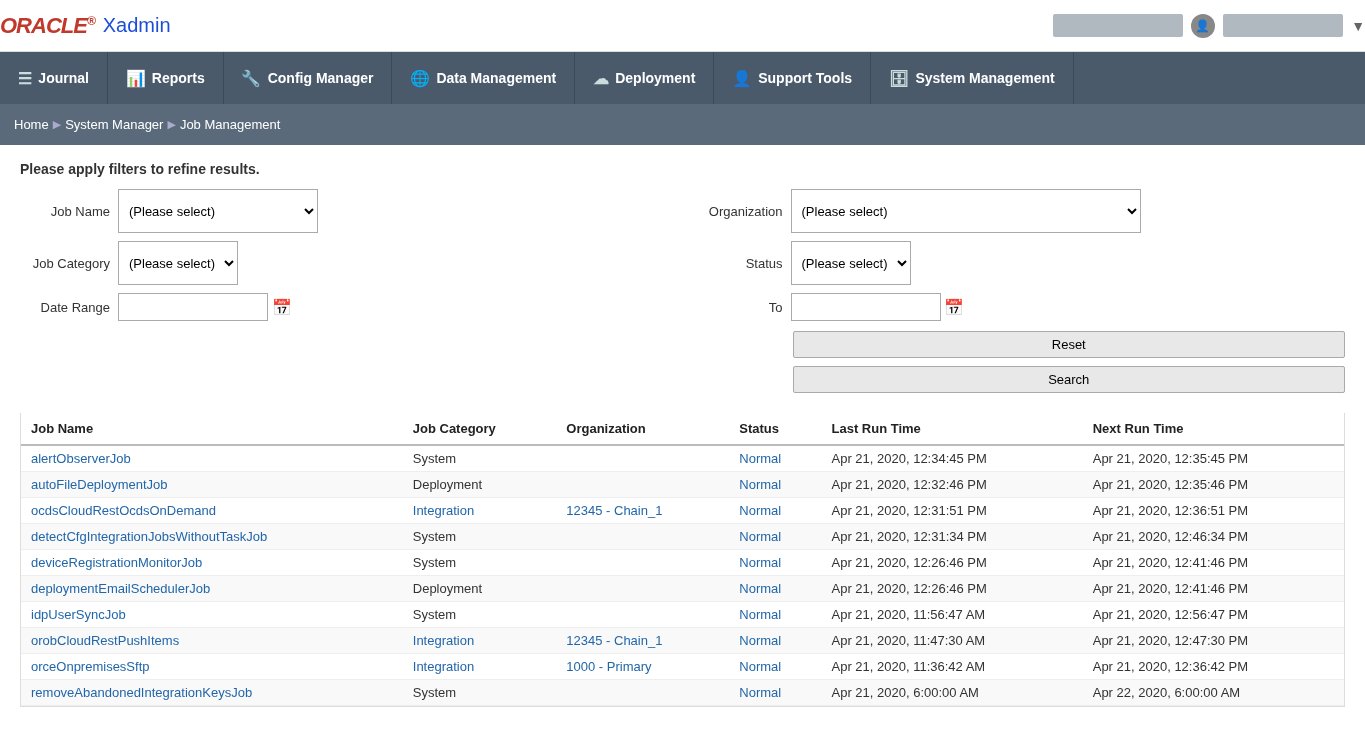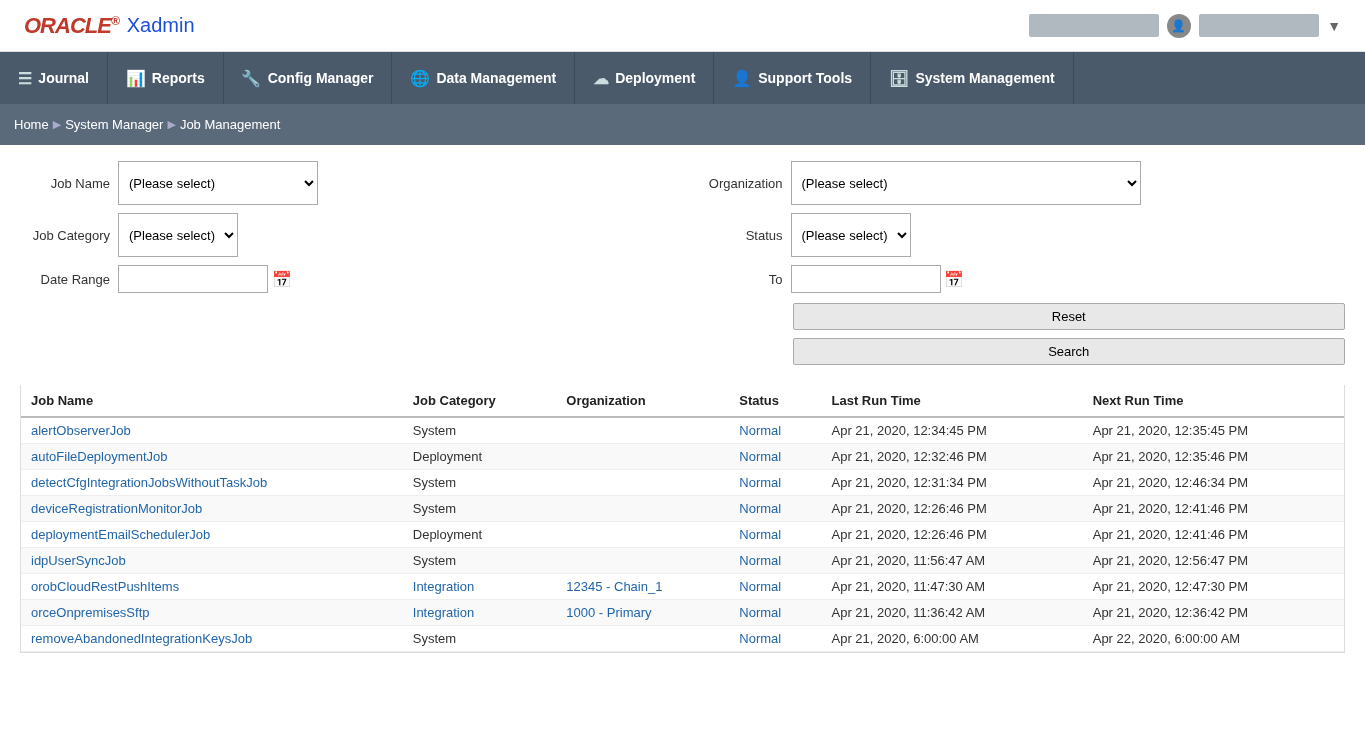--- a/index.html
+++ b/index.html
@@ -4,21 +4,21 @@
   <style>
     * { box-sizing: border-box; margin: 0; padding: 0; }
     body { font-family: Arial, sans-serif; font-size: 13px; background: #fff; color: #333; }
 
     
     #top-header {
       display: flex;
       align-items: center;
       justify-content: space-between;
       background: #fff;
-      padding: 6px 24px;
+      padding: 6px 0;
       border-bottom: 1px solid #ddd;
       height: 52px;
     }
     #logo-area {
       display: flex;
       align-items: center;
       gap: 8px;
     }
     #oracle-logo {
       font-size: 22px;
@@ -280,20 +280,21 @@
   <a href="#">Home</a>
   <span class="bc-arrow">▶</span>
   <a href="#">System Manager</a>
   <span class="bc-arrow">▶</span>
   <span>Job Management</span>
 </div>
 
 <div id="main-content">
 
   <div id="filter-section">
+    <div id="filter-title">Please apply filters to refine results.</div>
 
     <div id="filter-grid">
 
       <div>
 
         <div class="filter-row" style="margin-bottom:8px;">
           <span class="filter-label">Job Name</span>
           <div class="filter-control">
             <select class="filter-select">
               <option>(Please select)</option>
@@ -378,20 +379,28 @@
     </tr>
           <tr>
       <td><a class="job-link">autoFileDeploymentJob</a></td>
       <td class="">Deployment</td>
       <td class=""></td>
       <td class="status-normal">Normal</td>
       <td>Apr 21, 2020, 12:32:46 PM</td>
       <td>Apr 21, 2020, 12:35:46 PM</td>
     </tr>
           <tr>
+      <td><a class="job-link">ocdsCloudRestOcdsOnDemand</a></td>
+      <td class="category-integration">Integration</td>
+      <td class="category-integration">12345 - Chain_1</td>
+      <td class="status-normal">Normal</td>
+      <td>Apr 21, 2020, 12:31:51 PM</td>
+      <td>Apr 21, 2020, 12:36:51 PM</td>
+    </tr>
+          <tr>
       <td><a class="job-link">detectCfgIntegrationJobsWithoutTaskJob</a></td>
       <td class="">System</td>
       <td class=""></td>
       <td class="status-normal">Normal</td>
       <td>Apr 21, 2020, 12:31:34 PM</td>
       <td>Apr 21, 2020, 12:46:34 PM</td>
     </tr>
           <tr>
       <td><a class="job-link">deviceRegistrationMonitorJob</a></td>
       <td class="">System</td>

